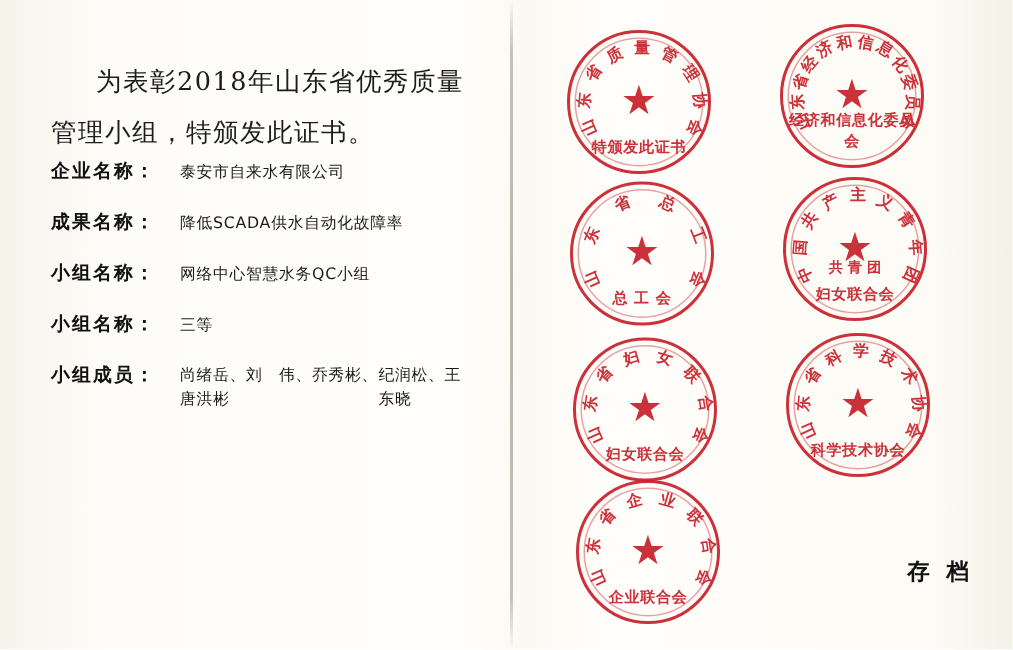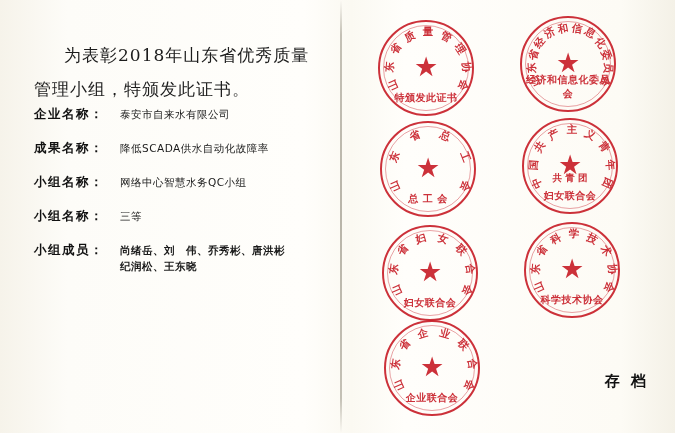--- a/index.html
+++ b/index.html
@@ -74,22 +74,21 @@
   }
   .field-value {
     font-size: 10.5px;
     color: #1a1a1a;
     letter-spacing: 0.5px;
     padding-top: 2px;
     font-family: "DejaVu Sans", "Liberation Sans", sans-serif;
   }
   .members {
     display: flex;
-    flex-direction: column;
-    font-weight: bold;
+    flex-direction: row;
   }
   .members .line {
     font-size: 10.5px;
     letter-spacing: 0.5px;
     line-height: 16px;
     color: #1a1a1a;
     font-family: "DejaVu Sans", "Liberation Sans", sans-serif;
   }
 
   .right-page {

